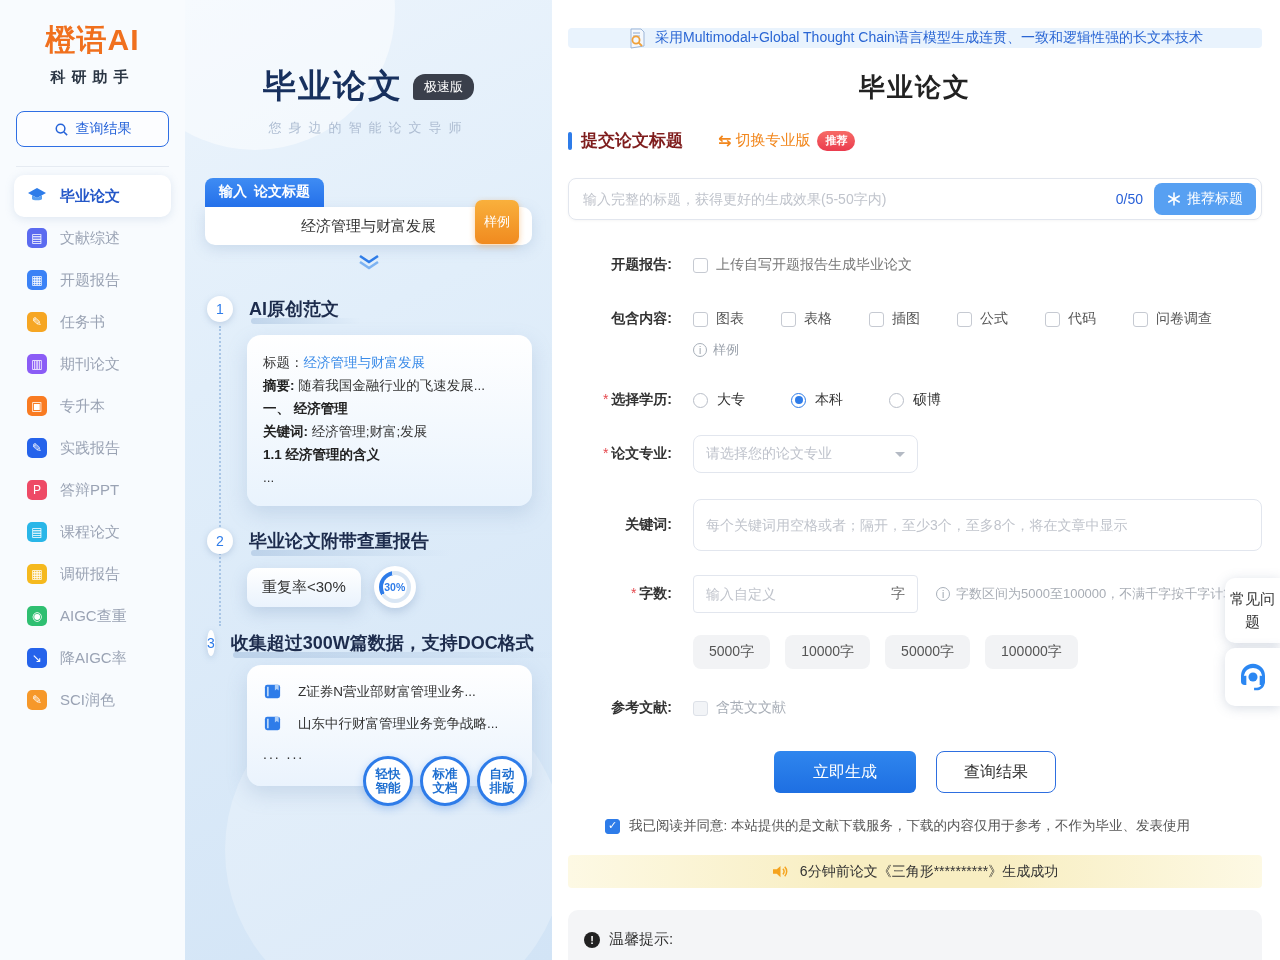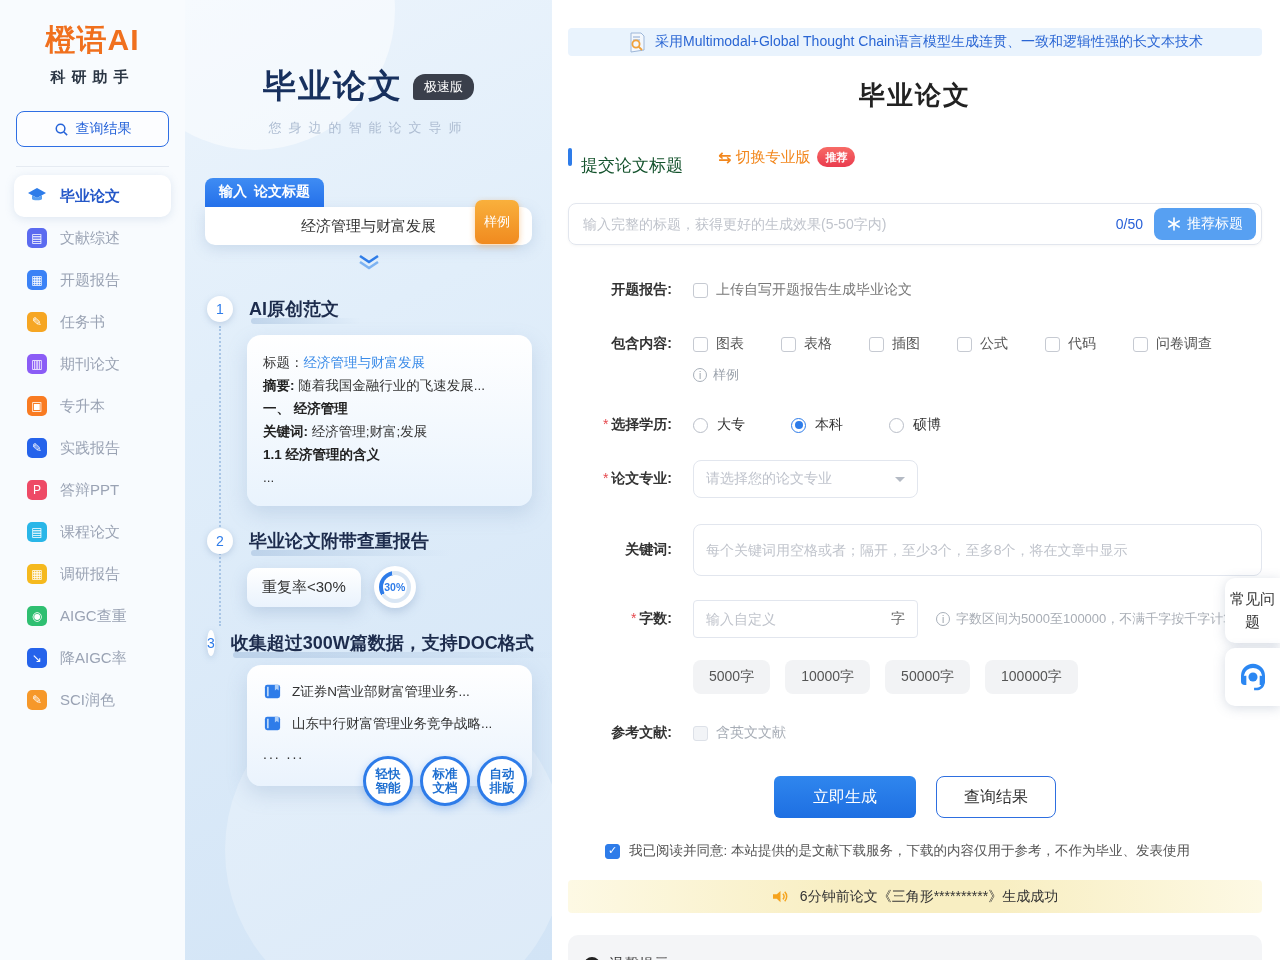--- a/index.html
+++ b/index.html
@@ -65,36 +65,36 @@
            box-shadow:0 6px 16px rgba(120,150,190,.3); padding:10px 15px; font-size:15px; color:#333; }
   .ring { width:42px; height:42px; border-radius:50%; background:#fff;
           box-shadow:0 4px 10px rgba(120,150,190,.35); display:flex; align-items:center;
           justify-content:center; position:relative; }
   .ring::before { content:""; position:absolute; inset:5px; border-radius:50%;
           background:conic-gradient(from -120deg,#2e7ce9 0 30%,#d9e6f4 30% 100%); }
   .ring::after { content:""; position:absolute; inset:9px; border-radius:50%; background:#fff; }
   .ring span { position:relative; z-index:1; font-size:10.5px; color:#2e7ce9; font-weight:bold; }
   .dcard { position:relative; z-index:1; margin:9px 0 0 42px; background:linear-gradient(180deg,#ffffff,#eaf3fd);
            border-radius:14px; box-shadow:0 8px 20px rgba(120,150,190,.25); padding:17px 16px 24px; }
-  .ditem { display:flex; align-items:center; gap:10px; font-size:13.5px; color:#333; margin-bottom:13px; }
+  .ditem { display:flex; align-items:center; gap:16px; font-size:13.5px; color:#333; margin-bottom:13px; }
   .dell { font-size:14px; color:#333; letter-spacing:2px; }
   .dbadges { position:absolute; right:5px; bottom:-20px; display:flex; gap:7px; }
   .dbadge { width:50px; height:50px; border-radius:50%; background:#fff; border:3px solid #2e7ce9;
             color:#1f6fd0; font-size:12.5px; font-weight:bold; display:flex; align-items:center;
             justify-content:center; text-align:center; line-height:1.15; padding:0 5px;
             box-shadow:0 3px 8px rgba(46,124,233,.3); }
 
   
   .main { flex:1; position:relative; background:#fff; padding:28px 18px 0 16px; overflow:hidden; }
-  .notice { height:28px; background:#e9f3fd; border-radius:4px; display:flex; align-items:center;
+  .notice { height:20px; background:#e9f3fd; border-radius:4px; display:flex; align-items:center;
             justify-content:center; gap:8px; color:#2a66d4; font-size:14px; }
   .h1 { text-align:center; font-size:26px; color:#222; margin-top:22px; font-weight:600; letter-spacing:2px; }
   .sec { display:flex; align-items:center; margin-top:24px; gap:9px; }
   .secbar { width:4px; height:18px; background:#2e7ce9; border-radius:2px; }
-  .sectitle { font-size:17px; font-weight:normal; color:#14532d;margin-top:17px; }
+  .sectitle { font-size:17px; font-weight:bold; color:#7f1d1d; }
   .switch { margin-left:26px; color:#f2871d; font-size:15px; display:flex; align-items:center; gap:4px; cursor:pointer; }
   .swico { font-size:16px; font-weight:bold; }
   .switch-badge { background:linear-gradient(180deg,#f76b66,#ea3b4e); color:#fff; font-size:11px;
             padding:2.5px 8px; border-radius:10px; margin-left:3px;font-weight:bold; }
   .trow { margin-top:26px; height:42px; border:1px solid #e2e6ee; border-radius:8px; display:flex;
           align-items:center; padding:0 5px 0 14px; box-shadow:0 1px 3px rgba(0,0,0,.04); }
   .trow input { flex:1; border:none; outline:none; font-size:14px; color:#333; background:transparent; }
   ::placeholder { color:#c0c4cc; }
   .counter { color:#2961d8; font-size:14px; margin:0 11px; }
   .recbtn { height:32px; background:#57a0f2; border:none; border-radius:8px; color:#fff; font-size:14px;

